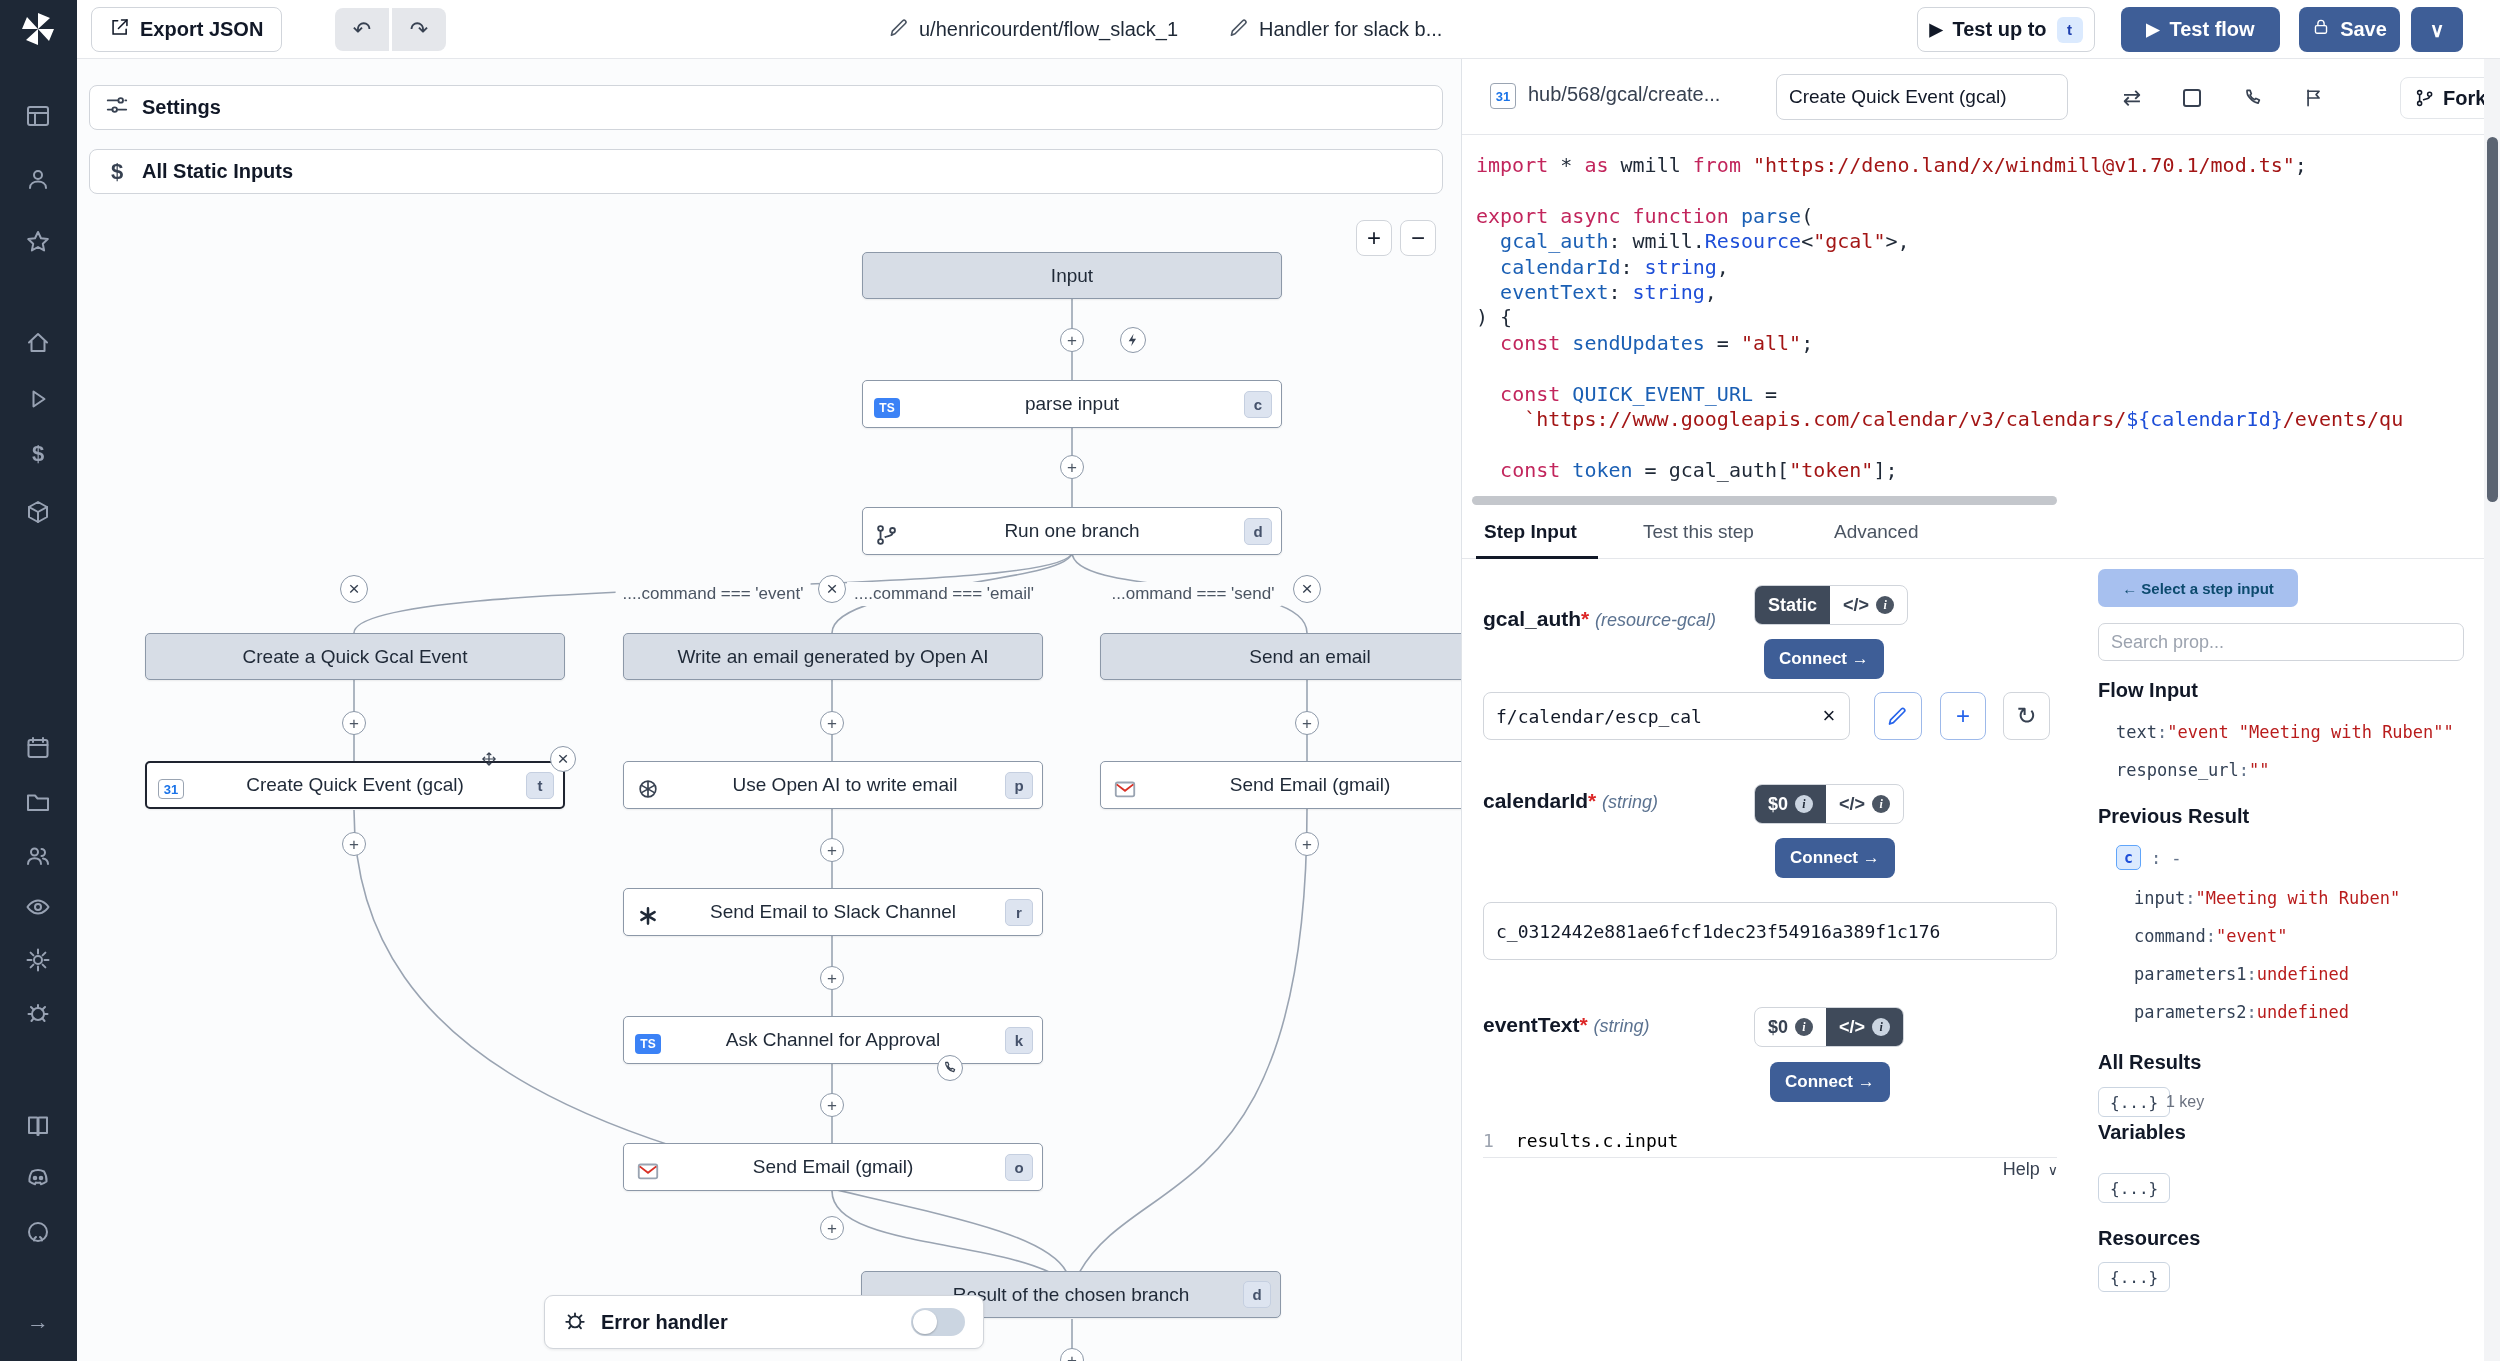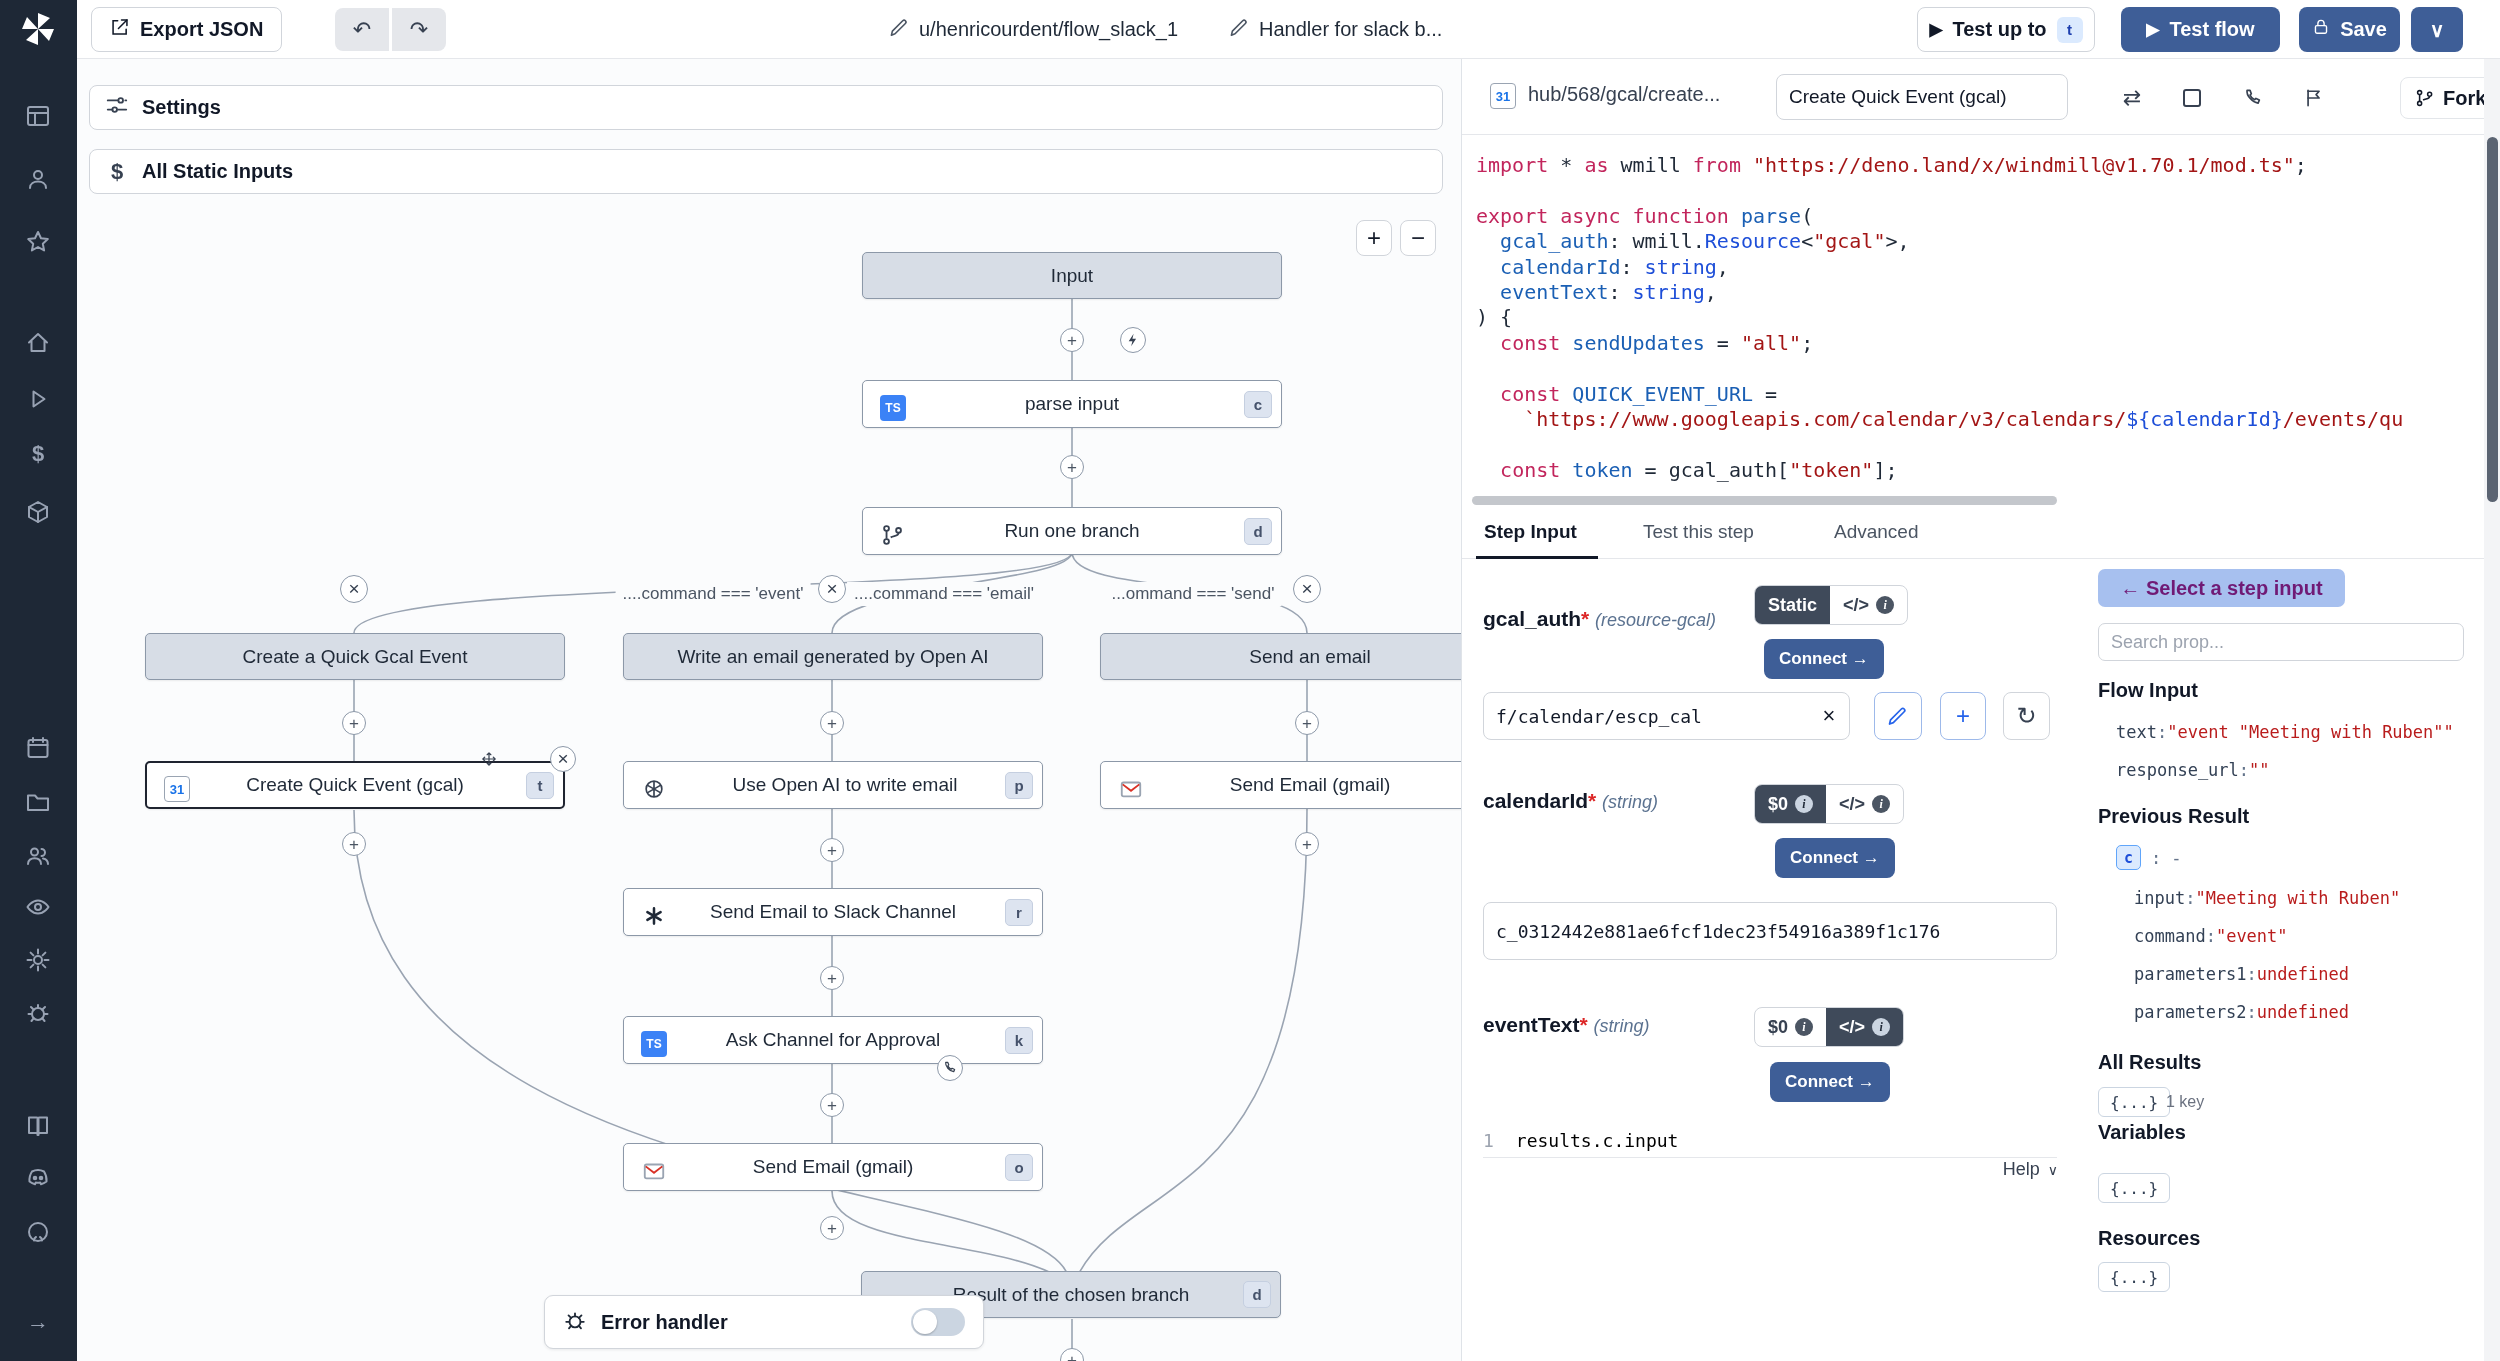--- a/index.html
+++ b/index.html
@@ -39,21 +39,21 @@
   .cbar { position:absolute; left:12px; width:1354px; height:45px; background:#fff; border:1px solid #d1d5db; border-radius:8px; display:flex; align-items:center; gap:13px; padding-left:15px; font-size:20px; font-weight:600; color:#111827; z-index:6; cursor:pointer; }
   .bar-settings { top:26px; } .bar-inputs { top:90px; }
   .cbar svg { width:24px; height:24px; stroke:#374151; stroke-width:2; fill:none; stroke-linecap:round; }
   .dollarglyph { font-size:22px; font-weight:700; color:#374151; width:24px; text-align:center; }
   .zoombtn { position:absolute; top:161px; width:36px; height:36px; background:#fff; border:1px solid #d1d5db; border-radius:8px; display:flex; align-items:center; justify-content:center; font-size:24px; color:#111827; z-index:6; cursor:pointer; }
   .zoom-in { left:1279px; } .zoom-out { left:1323px; }
 
   .node { position:absolute; width:420px; height:48px; background:#fff; border:1px solid #8c98a8; border-radius:5px; display:flex; align-items:center; justify-content:center; font-size:19px; color:#1f2937; z-index:3; box-shadow:0 1px 2px rgba(0,0,0,.07); cursor:pointer; }
   .node.hdr { background:#d7dde6; height:47px; }
   .node.sel { border:2.5px solid #1f2430; }
-  .node .nico { position:absolute; left:17px; width:26px; height:26px; display:flex; align-items:center; justify-content:center;margin-top:8px; }
+  .node .nico { position:absolute; left:11px; width:26px; height:20px; display:flex; align-items:center; justify-content:center;margin-top:8px; }
   .node .nbadge { position:absolute; right:9px; min-width:28px; height:27px; background:#dde4f0; border:1px solid #c5cfe0; border-radius:5px; display:flex; align-items:center; justify-content:center; font-size:15px; font-weight:600; color:#45526b; }
   .n-input{left:785px;top:193px;} .n-parse{left:785px;top:321px;} .n-runner{left:785px;top:448px;}
   .n-b1h{left:68px;top:574px;} .n-gcal{left:68px;top:702px;}
   .n-b2h{left:546px;top:574px;} .n-openai{left:546px;top:702px;padding-left:24px;} .n-slack{left:546px;top:829px;}
   .n-approval{left:546px;top:957px;} .n-gmail{left:546px;top:1084px;}
   .n-b3h{left:1023px;top:574px;} .n-gmail3{left:1023px;top:702px;}
   .n-result{left:784px;top:1212px;z-index:2;}
   .tsbox { width:26px; height:26px; background:#3b82f6; border-radius:4px; color:#fff; font-size:12px; font-weight:700; display:flex; align-items:center; justify-content:center; }
   .calbox { width:26px; height:26px; background:#fff; border:1.5px solid #9aa4b2; border-radius:4px; color:#1a73e8; font-size:13px; font-weight:700; display:flex; align-items:center; justify-content:center; }
   .plus { position:absolute; width:24px; height:24px; background:#fff; border:1.4px solid #8c98a8; border-radius:50%; display:flex; align-items:center; justify-content:center; font-size:17px; color:#4b5563; z-index:4; cursor:pointer; line-height:1; }
@@ -109,21 +109,21 @@
   .editbtn svg { width:22px; height:22px; stroke:#2563eb; stroke-width:2; fill:none; stroke-linecap:round; stroke-linejoin:round; }
   .plusbtn { left:478px; width:46px; border:1.5px solid #9db9ea; font-size:24px; color:#2563eb; }
   .refreshbtn { left:541px; width:47px; border:1px solid #d1d5db; font-size:24px; color:#374151; }
   .calfield { position:absolute; left:21px; top:843px; width:574px; height:58px; border:1px solid #d1d5db; border-radius:8px; font-family:"DejaVu Sans Mono",monospace; font-size:18px; color:#111827; padding:0 12px; }
   .exprrow { position:absolute; left:21px; top:1065px; width:574px; height:34px; border-bottom:1px solid #e5e7eb; display:flex; align-items:center; gap:22px; font-family:"DejaVu Sans Mono",monospace; font-size:18px; cursor:text; }
   .exprrow .gut { color:#9ca3af; }
   .helplink { position:absolute; left:430px; top:1100px; width:166px; text-align:right; font-size:18px; color:#374151; cursor:pointer; }
   .helplink .chev { font-size:14px; color:#374151; margin-left:8px; }
 
   
-  .selectstep { position:absolute; left:636px; top:510px; width:247px; height:38px; background:#a7c0ef; color:#701a75; border:none; border-radius:7px; font-size:20px; font-weight:600; cursor:pointer; font-family:"Liberation Sans",sans-serif; }
+  .selectstep { position:absolute; left:636px; top:510px; width:200px; height:38px; background:#a7c0ef; color:#0c4a6e; border:none; border-radius:7px; font-size:15px; font-weight:600; cursor:pointer; font-family:"Liberation Sans",sans-serif; }
   .propsearch { position:absolute; left:636px; top:564px; width:366px; height:38px; border:1px solid #d1d5db; border-radius:7px; font-size:18px; padding:0 12px; color:#111827; font-family:"Liberation Sans",sans-serif; }
   .propsearch::placeholder { color:#9ca3af; }
   .ptitle { position:absolute; left:636px; font-size:20px; font-weight:700; color:#111827; }
   .t-flow{top:620px;} .t-prev{top:746px;} .t-all{top:992px;} .t-var{top:1062px;} .t-res{top:1168px;}
   .prows { position:absolute; font-family:"DejaVu Sans Mono",monospace; font-size:17px; }
   .r-flow{left:654px;top:654px;} .r-prev{left:672px;top:820px;}
   .prow { height:38px; display:flex; align-items:center; white-space:nowrap; cursor:pointer; }
   .pk { color:#334155; } .pc { color:#64748b; } .pv { color:#b91c1c; }
   .badgerow { position:absolute; left:654px; top:786px; display:flex; align-items:center; gap:10px; font-family:"DejaVu Sans Mono",monospace; font-size:17px; color:#64748b; }
   .cbadge { display:inline-flex; align-items:center; justify-content:center; width:25px; height:25px; background:#dbeafe; border:1px solid #60a5fa; border-radius:5px; color:#1d4ed8; font-size:15px; font-weight:700; }

